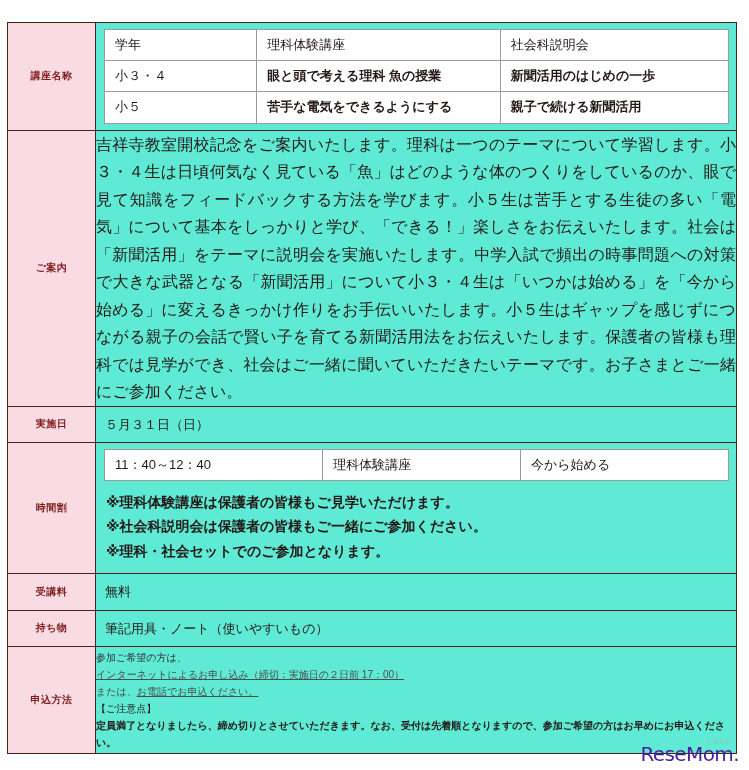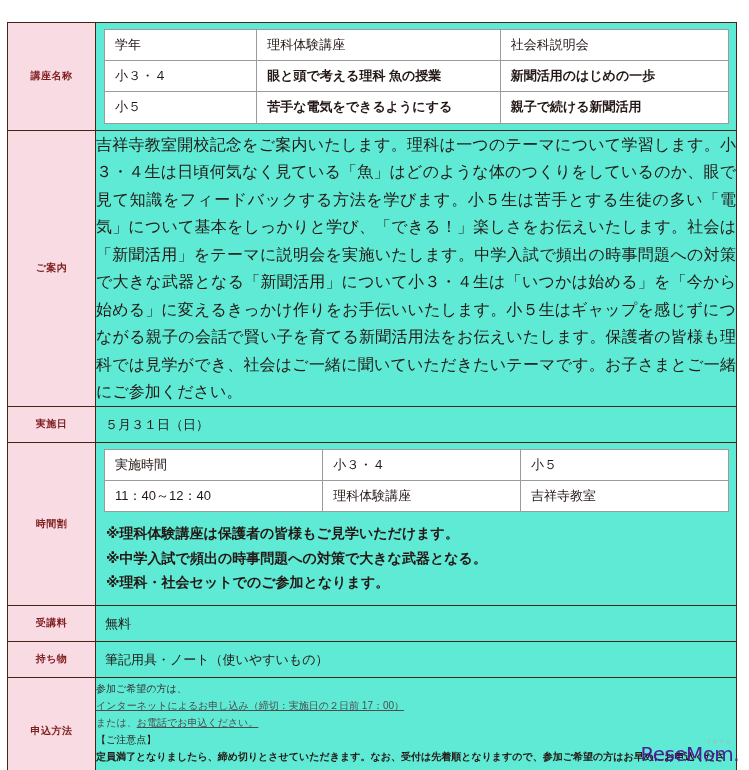--- a/index.html
+++ b/index.html
@@ -236,34 +236,29 @@
           <th class="label">時間割</th>
           <td class="content nested-wrap">
             <table class="sub schedule">
               <colgroup>
                   <col class="s1">
                   <col class="s2">
                   <col class="s3">
                 </colgroup>
               <tbody>
                 <tr>
-                  <td>実施時間</td>
-                  <td>小３・４</td>
-                  <td>小５</td>
-                </tr>
-                <tr>
                   <td>11：40～12：40</td>
                   <td>理科体験講座</td>
-                  <td>吉祥寺教室</td>
+                  <td>今から始める</td>
                 </tr>
               </tbody>
             </table>
             <div class="notes">
               <div class="note-line">※理科体験講座は保護者の皆様もご見学いただけます。</div>
-              <div class="note-line">※中学入試で頻出の時事問題への対策で大きな武器となる。</div>
+              <div class="note-line">※社会科説明会は保護者の皆様もご一緒にご参加ください。</div>
               <div class="note-line">※理科・社会セットでのご参加となります。</div>
             </div>
           </td>
         </tr>
 
         <tr>
           <th class="label">受講料</th>
           <td class="content tight">無料</td>
         </tr>
 

